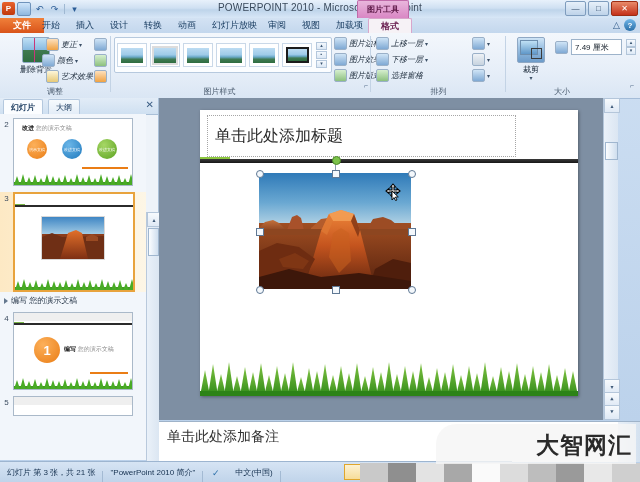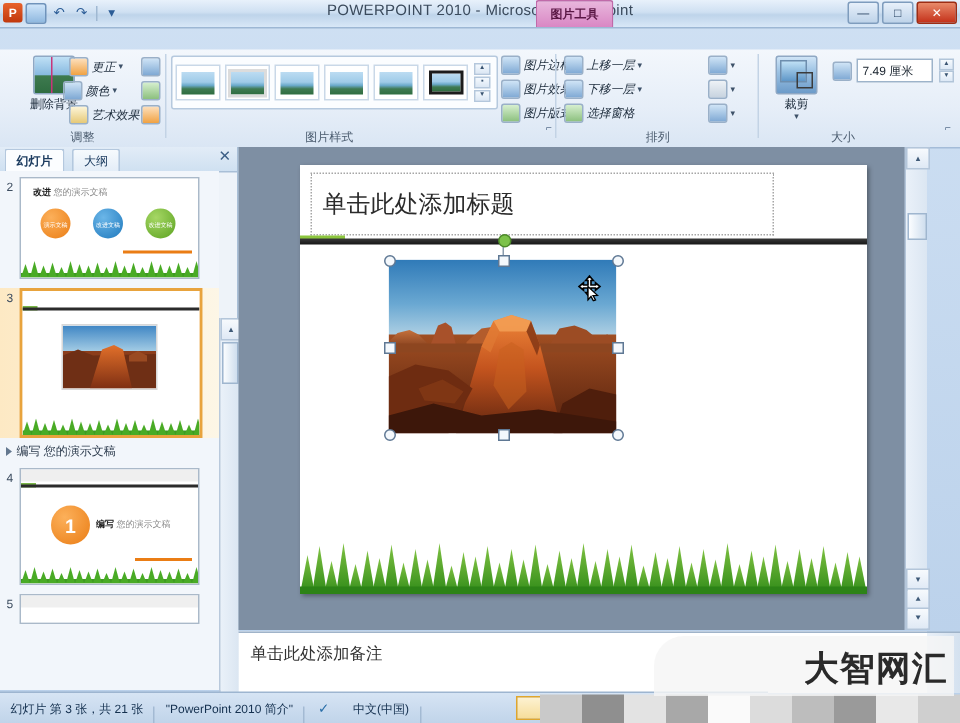--- a/index.html
+++ b/index.html
@@ -160,21 +160,21 @@
     background:linear-gradient(180deg,#f7fafd,#dfe9f5);
     display:flex;align-items:center;justify-content:center;font-size:6px;color:#3f5a78;}
   .sthumb{position:absolute;left:1px;width:11px;border:1px solid #9fb6cf;
     background:linear-gradient(90deg,#fbfdff,#cfdeee);}
   .leftvsb{position:absolute;left:146px;top:114px;width:12px;height:346px;
     background:linear-gradient(90deg,#eaf1f9,#dbe6f2);border-left:1px solid #b9c9dc;}
 
   
   .notes{position:absolute;left:159px;top:421px;width:459px;height:40px;background:#fff;
     border-top:1px solid #9fb3c9;}
-  .notestext{position:absolute;left:8px;top:6px;font-size:11px;color:#333;}
+  .notestext{position:absolute;left:8px;top:6px;font-size:14px;color:#333;}
 
   
   .status{position:absolute;left:0;top:461px;width:512px;height:21px;
     background:linear-gradient(180deg,#d6e4f4,#bfd3e9);border-top:1px solid #9db5d0;
     display:flex;align-items:flex-end;font-size:8px;color:#1d3category;}
   .st{display:flex;align-items:center;height:21px;padding:0 7px;color:#14304f;white-space:nowrap;}
   .stsep{width:1px;height:12px;background:#a3bad3;}
   .spellicon{width:11px;height:11px;color:#2a6fa8;font-size:9px;display:flex;align-items:center;justify-content:center;}
 
   .mosaic{position:absolute;display:grid;}
@@ -201,20 +201,37 @@
     </div>
     <div class="wintitle">POWERPOINT 2010 - Microsoft PowerPoint</div>
     <div class="ctxtab-title">图片工具</div>
     <div class="wbtns">
       <div class="wb">—</div>
       <div class="wb">□</div>
       <div class="wb close">✕</div>
     </div>
   </div>
 
+  <div class="tabstrip">
+    <div class="tab file" style="left:0px;width:32px;justify-content:center;">文件</div>
+    <div class="tab" style="left:36px;">开始</div>
+    <div class="tab" style="left:70px;">插入</div>
+    <div class="tab" style="left:104px;">设计</div>
+    <div class="tab" style="left:138px;">转换</div>
+    <div class="tab" style="left:172px;">动画</div>
+    <div class="tab" style="left:206px;">幻灯片放映</div>
+    <div class="tab" style="left:262px;">审阅</div>
+    <div class="tab" style="left:296px;">视图</div>
+    <div class="tab" style="left:330px;">加载项</div>
+    <div class="tab active" style="left:368px;width:30px;justify-content:center;">格式</div>
+    <div class="helpicons">
+      <div class="hicon">△</div>
+      <div class="hq">?</div>
+    </div>
+  </div>
 
   <div class="ribbon">
 
     <div class="rgroup" style="left:0px;width:110px;">
       <div class="bigbtn" style="left:16px;top:4px;">
         <div class="ico">
           <div style="position:absolute;left:0;top:0;width:100%;height:100%;
             background:linear-gradient(180deg,#bfe0f5 0%,#87b9e0 50%,#3e7a4f 52%,#2f6d41 100%);"></div>
           <div style="position:absolute;left:11px;top:0;width:1px;height:100%;background:#c8357a;"></div>
         </div>

